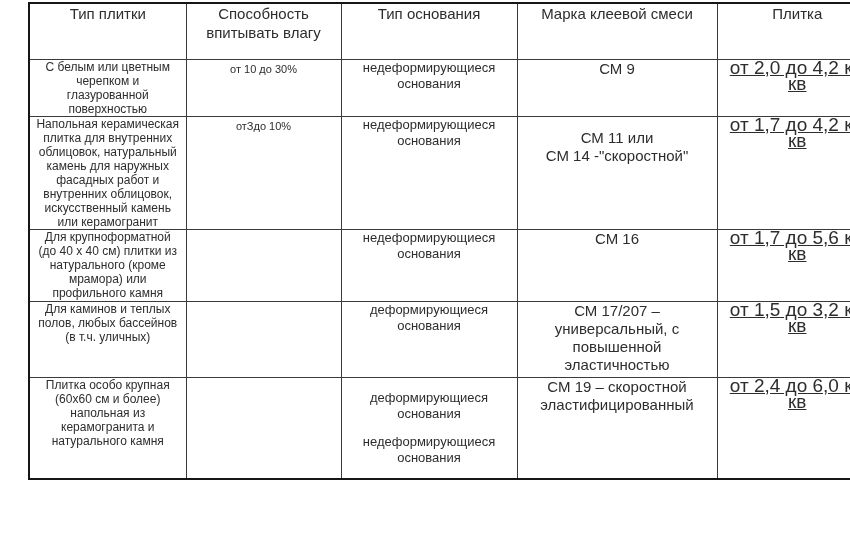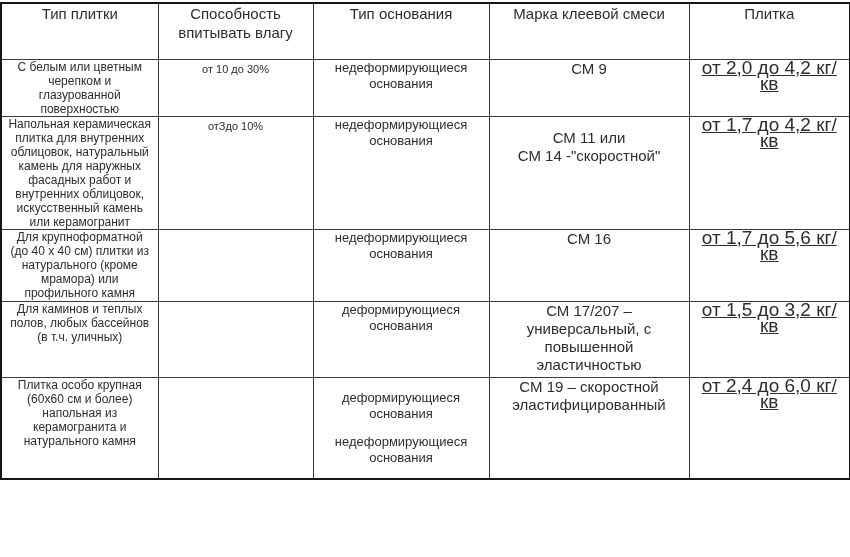--- a/index.html
+++ b/index.html
@@ -3,20 +3,21 @@
 <meta charset="utf-8">
 <style>
   html, body { margin: 0; padding: 0; background: #ffffff; }
   .page {
     width: 850px; height: 557px;
     background: #ffffff;
     font-family: "Liberation Sans", sans-serif;
     color: #2d2d2d;
     box-sizing: border-box;
     padding-top: 2px;
+    padding-left: 28px;
   }
   table.tile-table {
     border-collapse: collapse;
     table-layout: fixed;
     width: 849px;
     border: 2px solid #161616;
   }
   table.tile-table th, table.tile-table td {
     border: 1px solid #3a3a3a;
     text-align: center;

